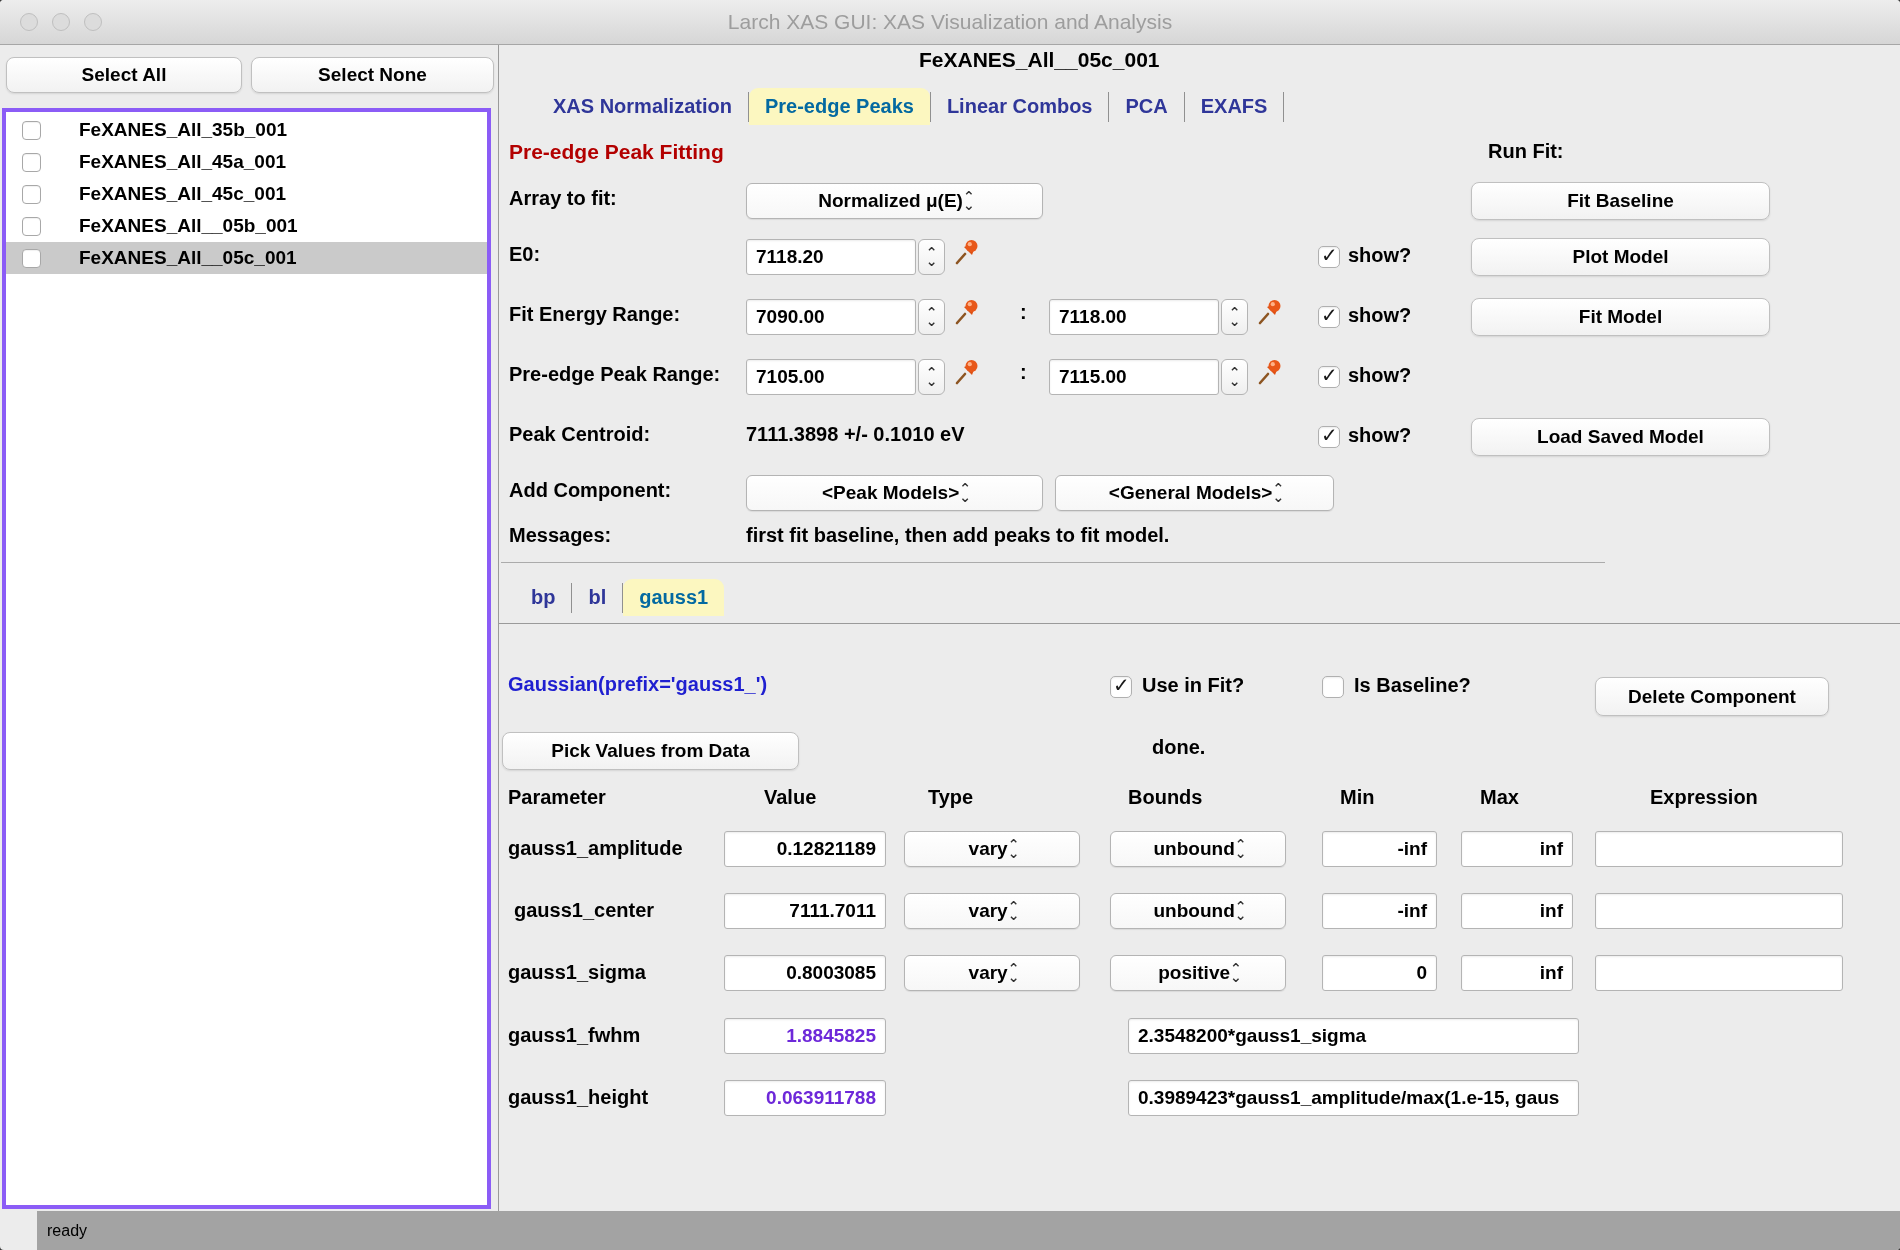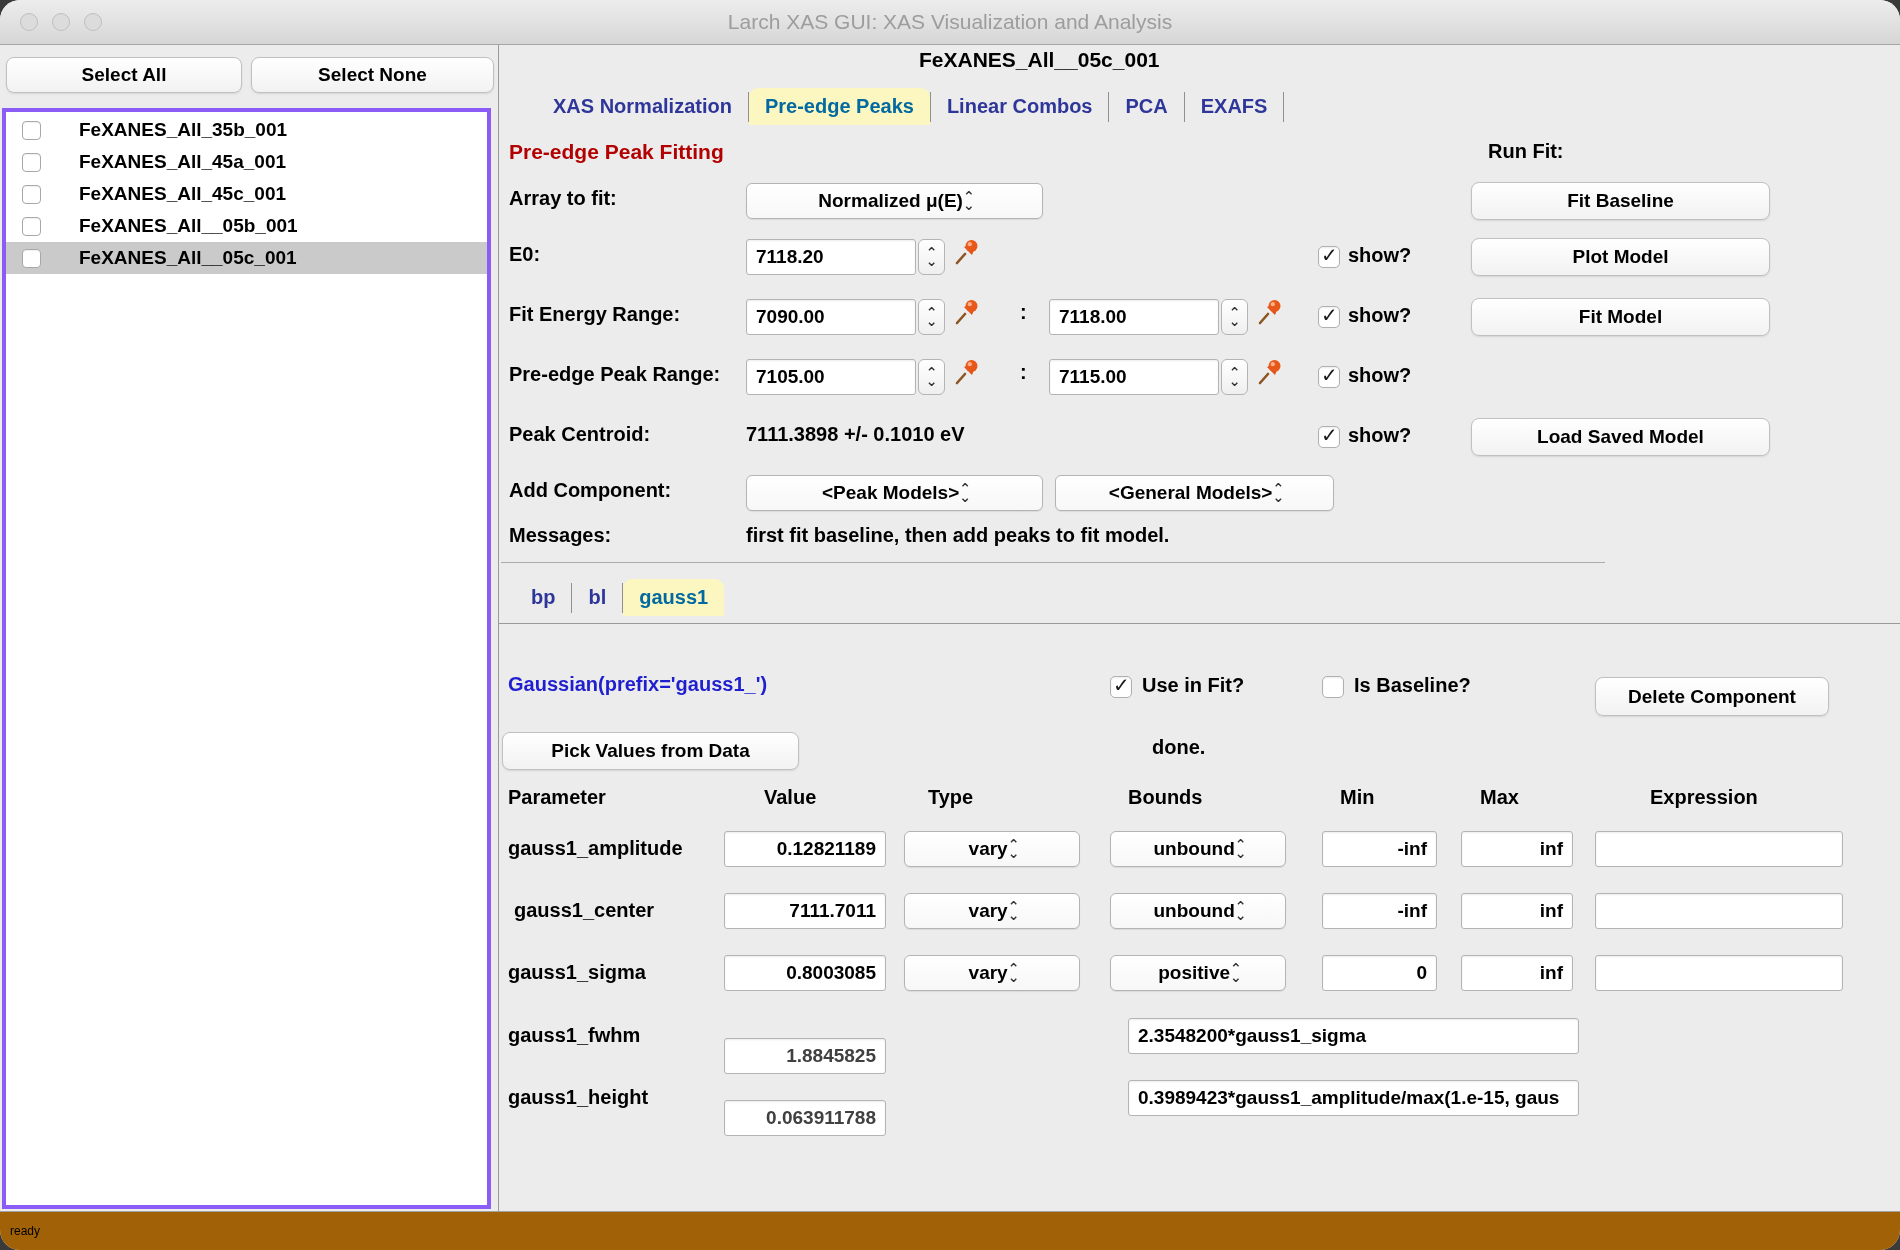--- a/index.html
+++ b/index.html
@@ -1,16 +1,16 @@
 <!DOCTYPE html>
 <html><head>
 <meta charset="utf-8">
 <style>
   html,body { margin:0; padding:0; background:#3a3a3a; }
-  .window { width:1900px; height:1250px; border-radius:20px; overflow:hidden;
+  .window { width:1900px; height:1250px; border-radius:4px; overflow:hidden;
             display:flex; flex-direction:column; background:#ececec;
             font-family:"Liberation Sans","DejaVu Sans",sans-serif; box-sizing:border-box; }
 
   
   .titlebar { flex:0 0 44px; background:linear-gradient(#ededed,#d6d6d6);
               border-bottom:1px solid #a6a6a6; position:relative;
               display:flex; align-items:center; justify-content:center; }
   .traffic { position:absolute; left:20px; top:13px; display:flex; gap:14px; }
   .light { width:18px; height:18px; border-radius:50%; background:#dcdcdc;
            border:1px solid #bfbfbf; box-sizing:border-box; }
@@ -54,35 +54,35 @@
   .chev i { font-style:normal; font-size:14px; line-height:9px; color:#333; font-weight:bold; }
   .stepper { position:absolute; width:27px; height:36px; background:linear-gradient(#fff,#efefef);
              border:1px solid #b4b4b4; border-radius:6px; display:flex; align-items:center;
              justify-content:center; box-sizing:border-box; }
 
   .tfield { position:absolute; height:36px; background:#fff; border:1px solid #b4b4b4;
             border-radius:3px; display:flex; align-items:center; padding:0 9px;
             font-weight:bold; font-size:19px; box-sizing:border-box;
             box-shadow:inset 0 1px 2px rgba(0,0,0,.08); white-space:nowrap; overflow:hidden; }
   .tfield.right { justify-content:flex-end; }
-  .tfield.dim { color:#404040;margin-top:20px; }
+  .tfield.dim { color:#6d28d9; }
 
   .checkbox { position:absolute; width:22px; height:22px; background:#fff;
               border:1px solid #b0b0b0; border-radius:5px; box-sizing:border-box;
               box-shadow:inset 0 1px 2px rgba(0,0,0,.08); }
   .checkbox.checked::after { content:"✓"; position:absolute; left:2px; top:-4px;
               font-size:20px; font-weight:bold; color:#1a1a1a; }
 
   .pin { position:absolute; width:32px; height:32px; }
   .divider { position:absolute; height:1px; background:#ababab; }
 
   .right-panel { position:relative; flex:1; background:#ececec; overflow:hidden; }
 
-  .statusbar { flex:0 0 38px; border-top:1px solid #a2a2a2; background:#a16207;
-               display:flex; align-items:center; padding-left:10px; font-size:12px; }
+  .statusbar { flex:0 0 38px; border-top:1px solid #a2a2a2; background:#a3a3a3;
+               display:flex; align-items:center; padding-left:10px; font-size:16px;margin-left:37px; }
 </style>
 </head>
 <body>
 
 <div class="window">
 
   <div class="titlebar">
     <div class="traffic">
       <span class="light"></span>
       <span class="light"></span>

